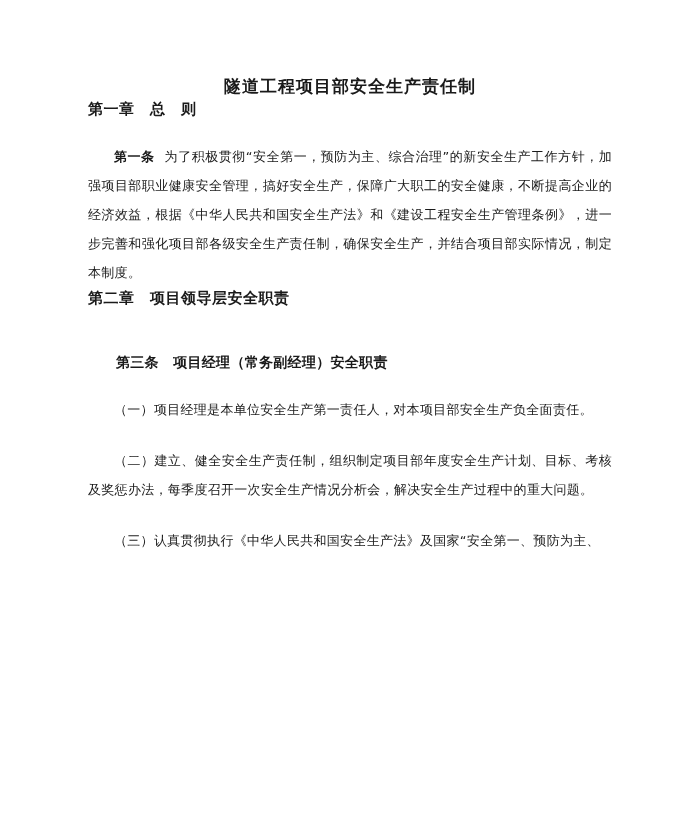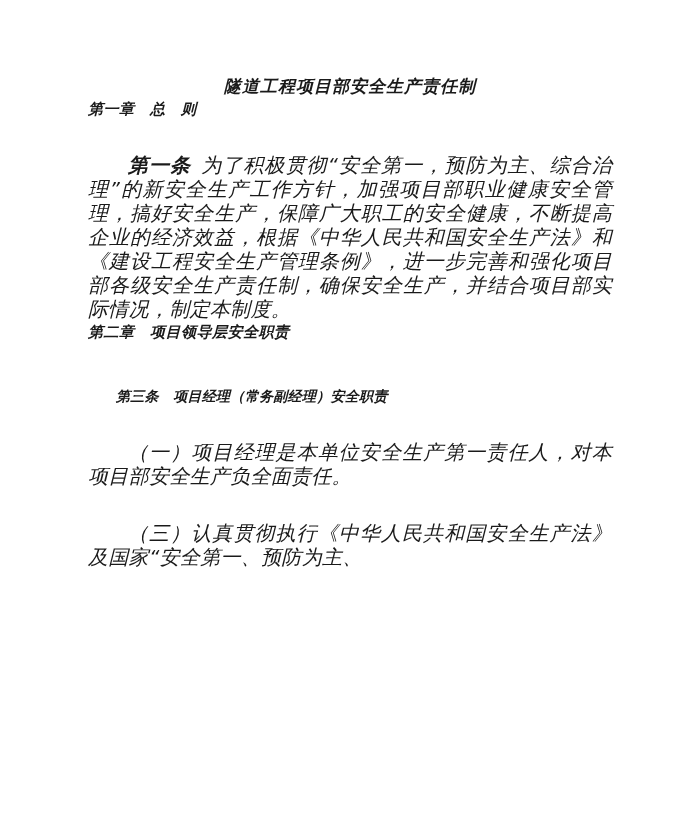--- a/index.html
+++ b/index.html
@@ -9,41 +9,40 @@
     height: 831px;
     overflow: hidden;
     font-family: "DejaVu Sans", sans-serif;
     color: #1a1a1a;
   }
   .page {
     width: 700px;
     height: 831px;
     background: #ffffff;
     padding: 74px 88px 12px 88px;
-    font-style: italic;
   }
   .doc-title {
     font-size: 17px;
     font-weight: 700;
     text-align: center;
     letter-spacing: 1px;
     line-height: 24px;
   }
   .chapter-heading {
     font-size: 15px;
     font-weight: 700;
     line-height: 22px;
     letter-spacing: 0.5px;
   }
   .body-para {
-    font-size: 20px;
-    line-height: 24px;
+    font-size: 13px;
+    line-height: 29px;
     text-indent: 2em;
     text-align: justify;
-    margin-top: 33px;
+    margin-top: 22px;
     letter-spacing: 0.3px;
   }
   .article-heading {
     font-size: 14px;
     font-weight: 700;
     text-indent: 2em;
     margin-top: 42px;
     line-height: 22px;
     letter-spacing: 0.3px;
   }
@@ -63,16 +62,17 @@
 
   <p class="body-para"><span class="article-lead">第一条</span><span>为了积极贯彻“安全第一，预防为主、综合治理”的新安全生产工作方针，加强项目部职业健康安全管理，搞好安全生产，保障广大职工的安全健康，不断提高企业的经济效益，根据《中华人民共和国安全生产法》和《建设工程安全生产管理条例》，进一步完善和强化项目部各级安全生产责任制，确保安全生产，并结合项目部实际情况，制定本制度。</span></p>
 
 
   <h2 class="chapter-heading">第二章　项目领导层安全职责</h2>
 
   <p class="article-heading">第三条　项目经理（常务副经理）安全职责</p>
 
   <p class="body-para">（一）项目经理是本单位安全生产第一责任人，对本项目部安全生产负全面责任。</p>
 
+  <p class="body-para">（二）建立、健全安全生产责任制，组织制定项目部年度安全生产计划、目标、考核及奖惩办法，每季度召开一次安全生产情况分析会，解决安全生产过程中的重大问题。</p>
 
   <p class="body-para">（三）认真贯彻执行《中华人民共和国安全生产法》及国家“安全第一、预防为主、</p>
 
 </div>
 
 </body></html>

